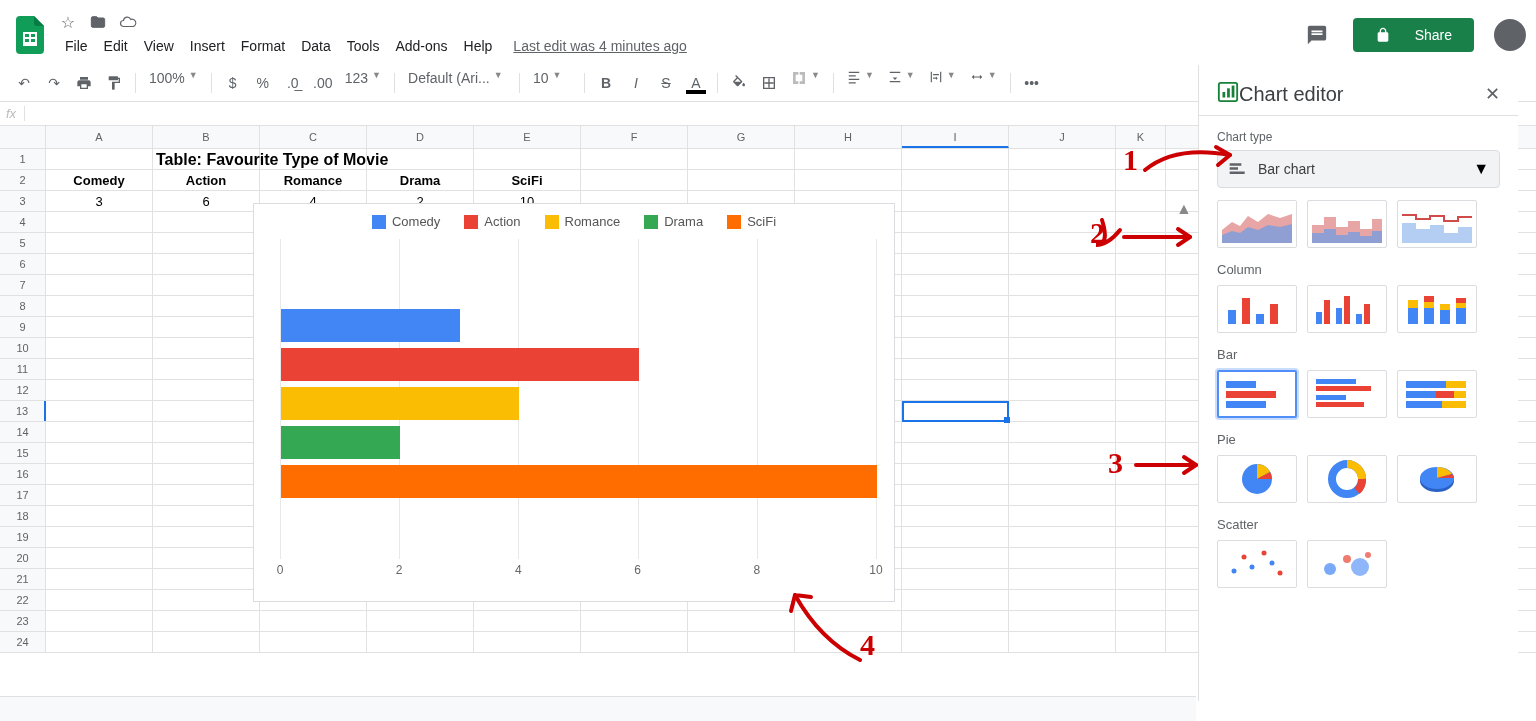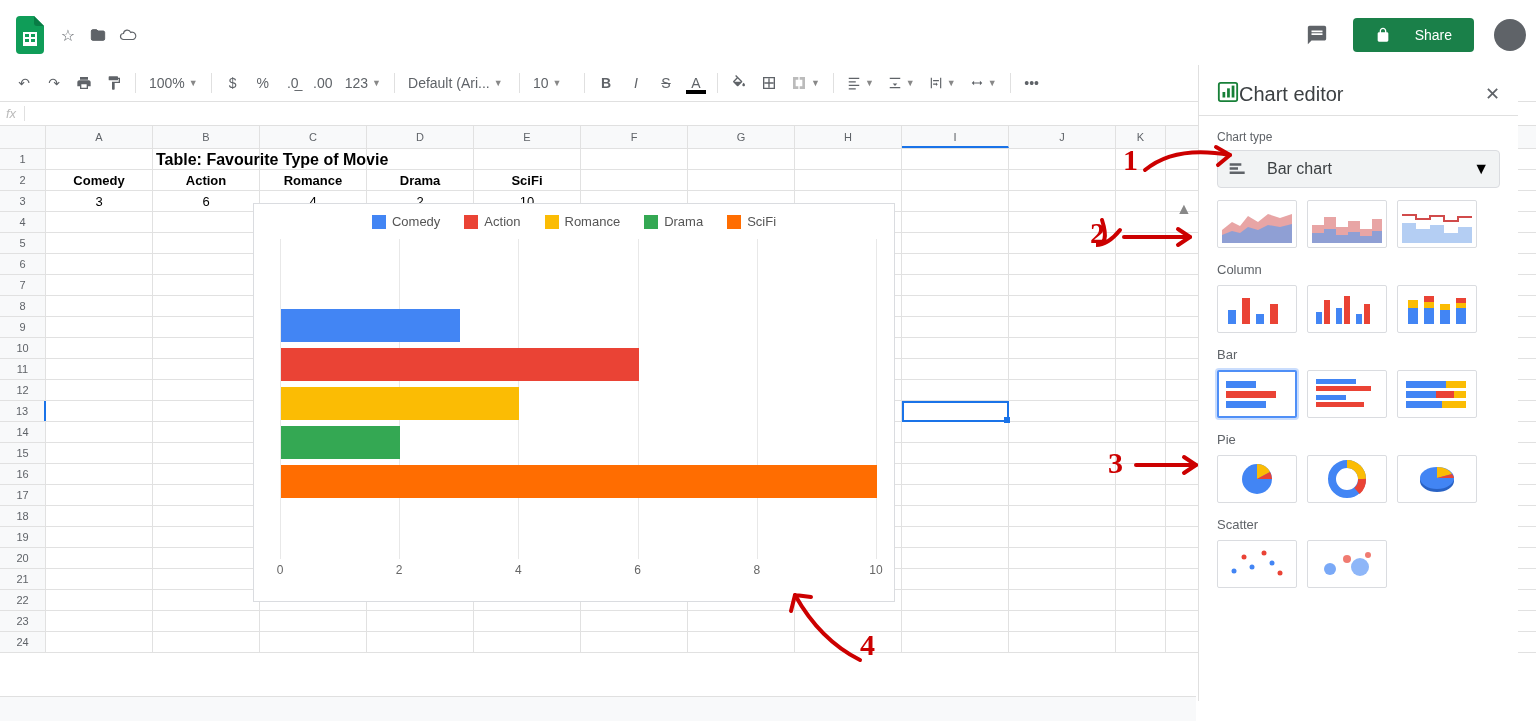--- a/index.html
+++ b/index.html
@@ -18,21 +18,21 @@
 .last-edit { font-size: 14px; color: #5f6368; text-decoration: underline; margin-left: 12px; cursor: pointer; }
 .header-right { display: flex; align-items: center; gap: 16px; }
 .comments-icon { width: 40px; height: 40px; display: flex; align-items: center; justify-content: center; cursor: pointer; color: #5f6368; border-radius: 50%; }
 .share-btn { background: #1a8049; color: #fff; border: none; padding: 9px 22px; border-radius: 4px; font-size: 14px; font-weight: 500; cursor: pointer; display: flex; align-items: center; gap: 24px; }
 .avatar { width: 32px; height: 32px; border-radius: 50%; background: #5f6368; margin-left: 4px; }
 
 
 .toolbar { height: 38px; border-bottom: 1px solid #e0e0e0; display: flex; align-items: center; padding: 0 10px; gap: 2px; }
 .tb-btn { min-width: 28px; height: 26px; display: inline-flex; align-items: center; justify-content: center; cursor: pointer; border-radius: 2px; color: #5f6368; font-size: 14px; padding: 0 4px;}
 .tb-sep { width: 1px; height: 20px; background: #e0e0e0; margin: 0 5px; }
-.tb-dropdown { display: inline-flex; align-items: center; gap: 4px; padding: 0 6px; height: 26px; cursor: pointer; color: #5f6368; font-size: 14px; }
+.tb-dropdown { display: inline-flex; align-items: flex-start; gap: 4px; padding: 0 6px; height: 26px; cursor: pointer; color: #5f6368; font-size: 14px; }
 .tb-dropdown .caret { font-size: 9px; color: #888; }
 .text-color-btn { position: relative; }
 .text-color-underline { position: absolute; bottom: 2px; left: 4px; right: 4px; height: 4px; background: #000; }
 
 
 .formula-bar { height: 24px; border-bottom: 1px solid #e0e0e0; display: flex; align-items: center; padding-left: 6px; }
 .fx { font-style: italic; color: #bbb; font-size: 13px; padding-right: 8px; border-right: 1px solid #e0e0e0; }
 
 
 .grid-area { position: relative; display: flex; height: 570px; }
@@ -70,21 +70,21 @@
 .sidebar-header { display: flex; align-items: center; padding: 16px 18px 8px 18px; gap: 0; }
 .sidebar-header-icon { color: #188038; }
 .sidebar-title { font-size: 20px; color: #3c4043; flex: 1; }
 .close-x { color: #5f6368; cursor: pointer; font-size: 18px; }
 .tabs { display: flex; border-bottom: 1px solid #e0e0e0; }
 .tab { flex: 1; text-align: center; padding: 12px 0; font-size: 14px; color: #5f6368; cursor: pointer; border-bottom: 2px solid transparent; }
 .tab.active { color: #188038; border-bottom-color: #188038; font-weight: 500; }
 .sidebar-body { padding: 14px 18px; overflow-y: auto; flex: 1; }
 .field-label { font-size: 12px; color: #5f6368; margin-bottom: 6px; }
 .chart-type-select { display: flex; align-items: center; border: 1px solid #dadce0; border-radius: 4px; padding: 8px 10px; gap: 10px; cursor: pointer; background: #f1f3f4; }
-.chart-type-select .sel-text { flex: 1; font-size: 16px; color: #3c4043; margin-left: 9px; }
+.chart-type-select .sel-text { flex: 1; font-size: 14px; color: #3c4043; }
 .section-label { font-size: 13px; color: #5f6368; margin: 14px 0 8px 0; }
 .thumb-row { display: flex; gap: 10px; margin-bottom: 8px; }
 .thumb { width: 80px; height: 48px; border: 1px solid #dadce0; border-radius: 2px; cursor: pointer; display: flex; align-items: center; justify-content: center; background: #fff; overflow: hidden; }
 .thumb.selected { border: 2px solid #4f8ff7; box-shadow: 0 0 0 2px rgba(79,143,247,0.3); }
 .thumb svg { width: 70px; height: 38px; }
 
 
 .scroll-up { position: absolute; right: 343px; top: 68px; width: 18px; height: 30px; display: flex; align-items: center; justify-content: center; color: #888; cursor: pointer; }
 
 
@@ -113,20 +113,32 @@
       <span class="title-icon">
           <svg width="16" height="16" viewBox="0 0 24 24">
             <path fill="#5f6368" d="M10 4H4c-1.1 0-2 .9-2 2v12c0 1.1.9 2 2 2h16c1.1 0 2-.9 2-2V8c0-1.1-.9-2-2-2h-8l-2-2z" stroke="#5f6368" stroke-width="1.5"></path>
           </svg>
         </span>
       <span class="title-icon">
           <svg width="18" height="18" viewBox="0 0 24 24">
             <path fill="none" stroke="#5f6368" stroke-width="1.6" d="M19 18H6a4 4 0 0 1 0-8 5 5 0 0 1 9.6-1.5A3.5 3.5 0 0 1 19 18z"></path>
           </svg>
         </span>
+    </div>
+    <div class="menu-row">
+      <span class="menu-item">File</span>
+      <span class="menu-item">Edit</span>
+      <span class="menu-item">View</span>
+      <span class="menu-item">Insert</span>
+      <span class="menu-item">Format</span>
+      <span class="menu-item">Data</span>
+      <span class="menu-item">Tools</span>
+      <span class="menu-item">Add-ons</span>
+      <span class="menu-item">Help</span>
+      <span class="last-edit">Last edit was 4 minutes ago</span>
     </div>
   </div>
   <div class="header-right">
     <span class="comments-icon">
         <svg width="22" height="22" viewBox="0 0 24 24">
           <path fill="#5f6368" d="M20 2H4c-1.1 0-2 .9-2 2v18l4-4h14c1.1 0 2-.9 2-2V4c0-1.1-.9-2-2-2zm-2 10H6V10h12v2zm0-3H6V7h12v2z"></path>
         </svg>
       </span>
     <button class="share-btn">
       <svg width="16" height="16" viewBox="0 0 24 24">

